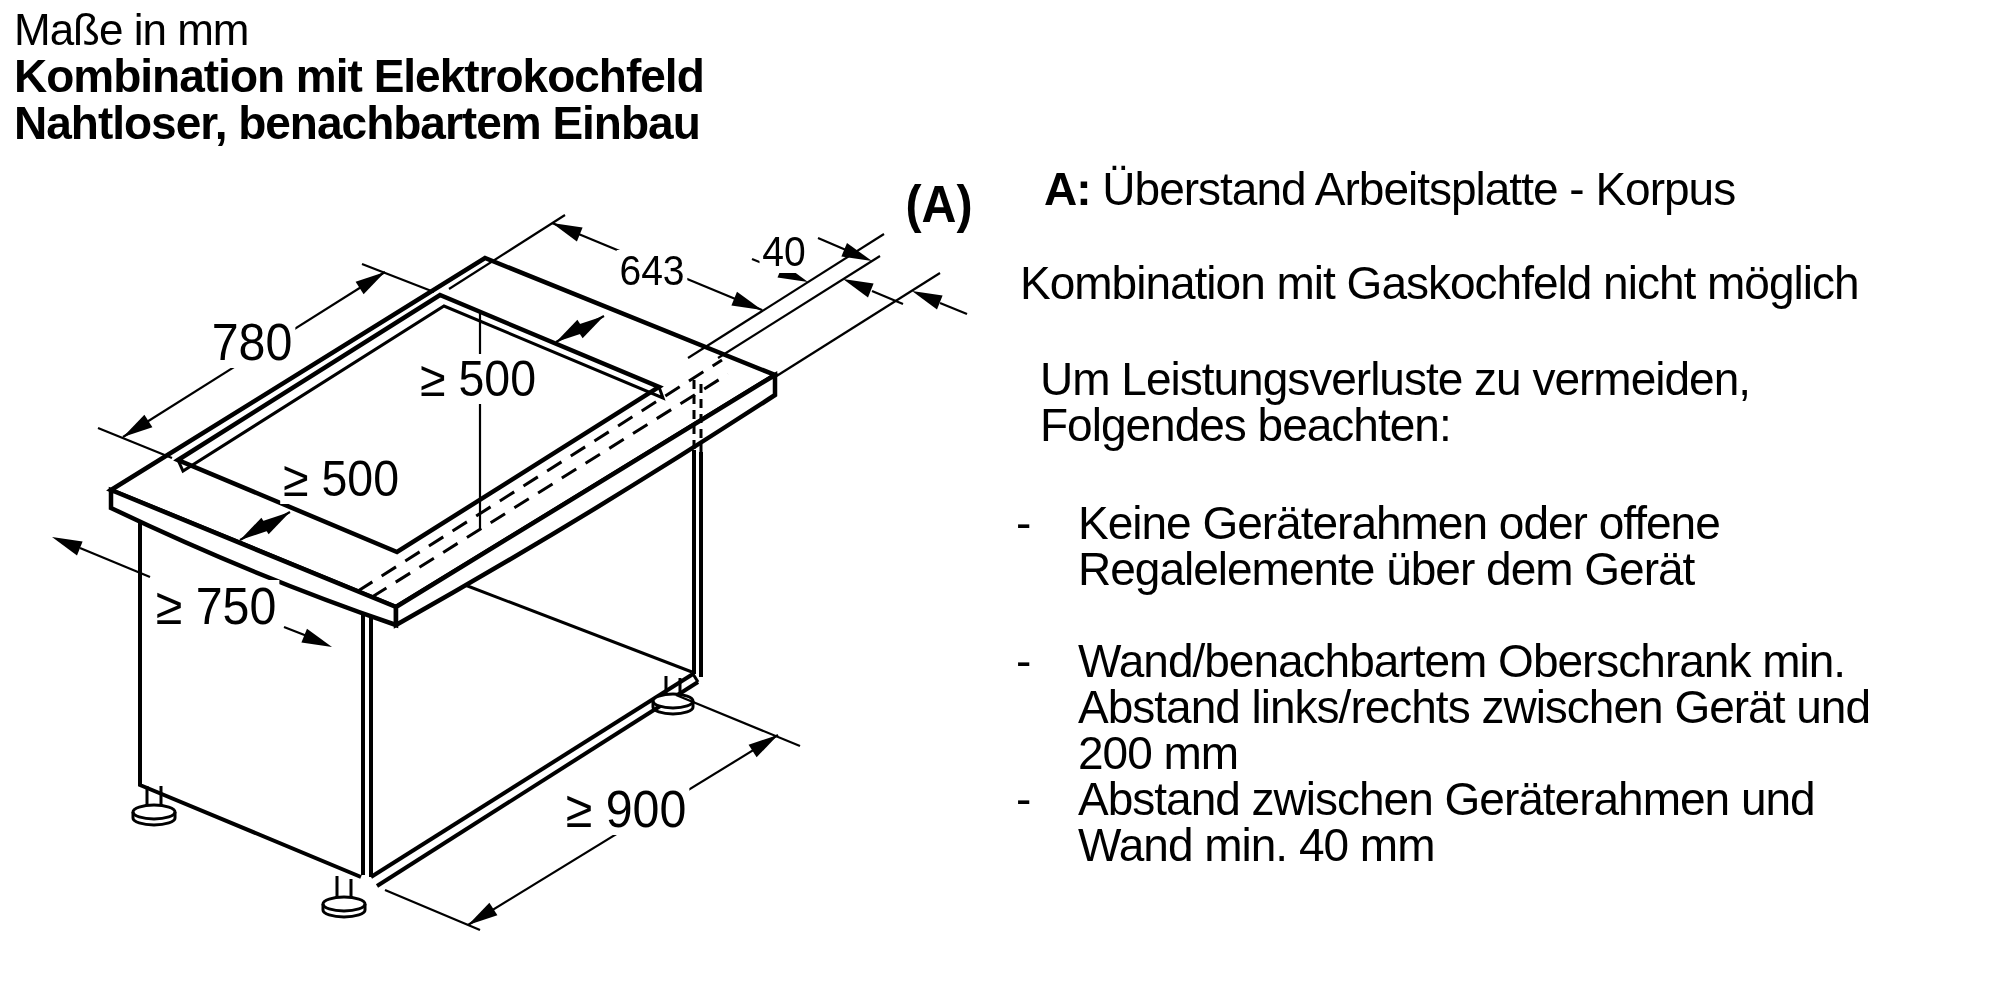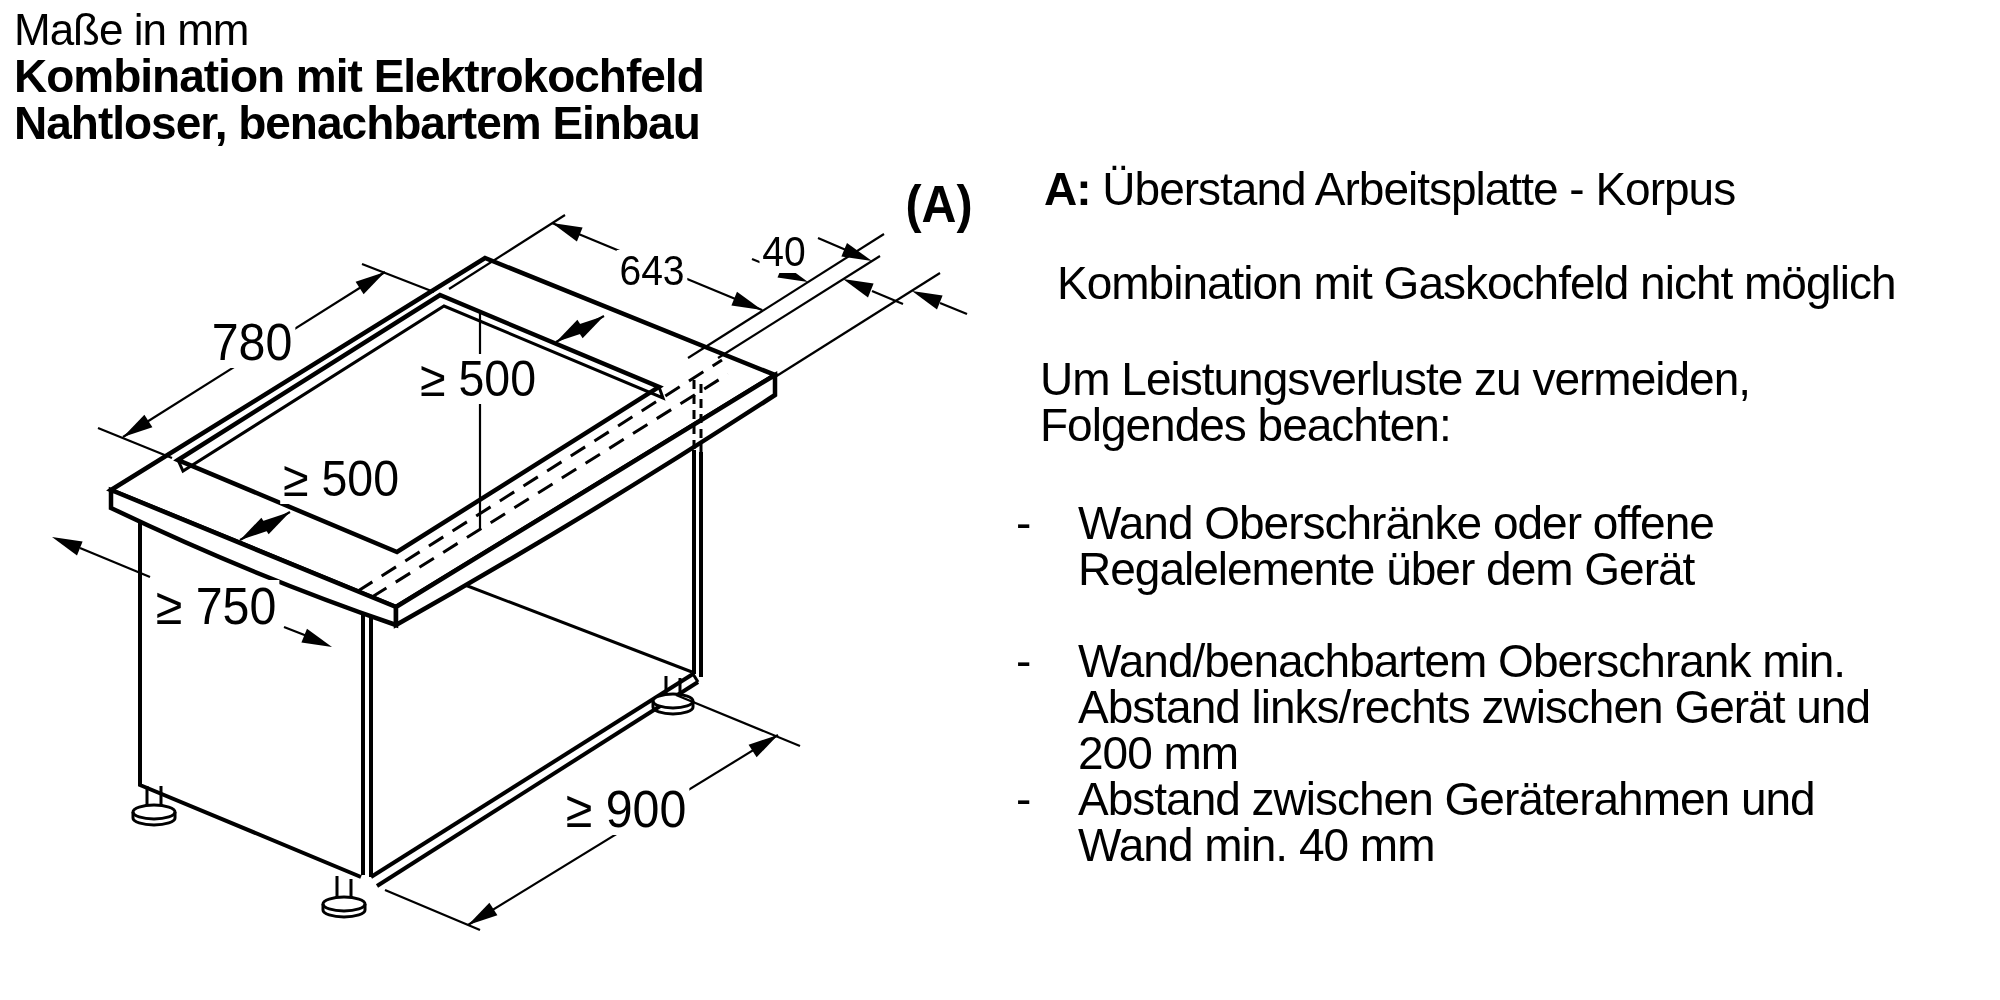--- a/index.html
+++ b/index.html
@@ -168,31 +168,31 @@
 <div class="dim bold" style="left:939px;top:204px;">(A)</div>
 <div class="dim" style="font-size:50px;left:478px;top:379px;">≥ 500</div>
 <div class="dim" style="font-size:50px;left:341px;top:479px;">≥ 500</div>
 <div class="dim" style="left:216px;top:606px;">≥ 750</div>
 <div class="dim" style="left:626px;top:809px;">≥ 900</div>
 
 <div class="abs note" style="left:1044px;top:166px;">
   <b>A:</b><span> Überstand Arbeitsplatte - Korpus</span>
 </div>
 
-<div class="abs note" style="left:1020px;top:260px;margin-left:37px;">Kombination mit Gaskochfeld nicht möglich</div>
+<div class="abs note" style="left:1020px;top:260px;">Kombination mit Gaskochfeld nicht möglich</div>
 
 <div class="abs note" style="left:1020px;top:356px;margin-left:20px;">
   <div>Um Leistungsverluste zu vermeiden,</div>
   <div>Folgendes beachten:</div>
 </div>
 
 <div class="bullet-row" style="top:500px;">
   <div class="bullet-marker">-</div>
   <div class="bullet-text">
-    <div>Wand Oberschränke oder offene</div>
+    <div>Keine Geräterahmen oder offene</div>
     <div>Regalelemente über dem Gerät</div>
   </div>
 </div>
 
 <div class="bullet-row" style="top:638px;">
   <div class="bullet-marker">-</div>
   <div class="bullet-text">
     <div>Wand/benachbartem Oberschrank min.</div>
     <div>Abstand links/rechts zwischen Gerät und</div>
     <div>200 mm</div>

